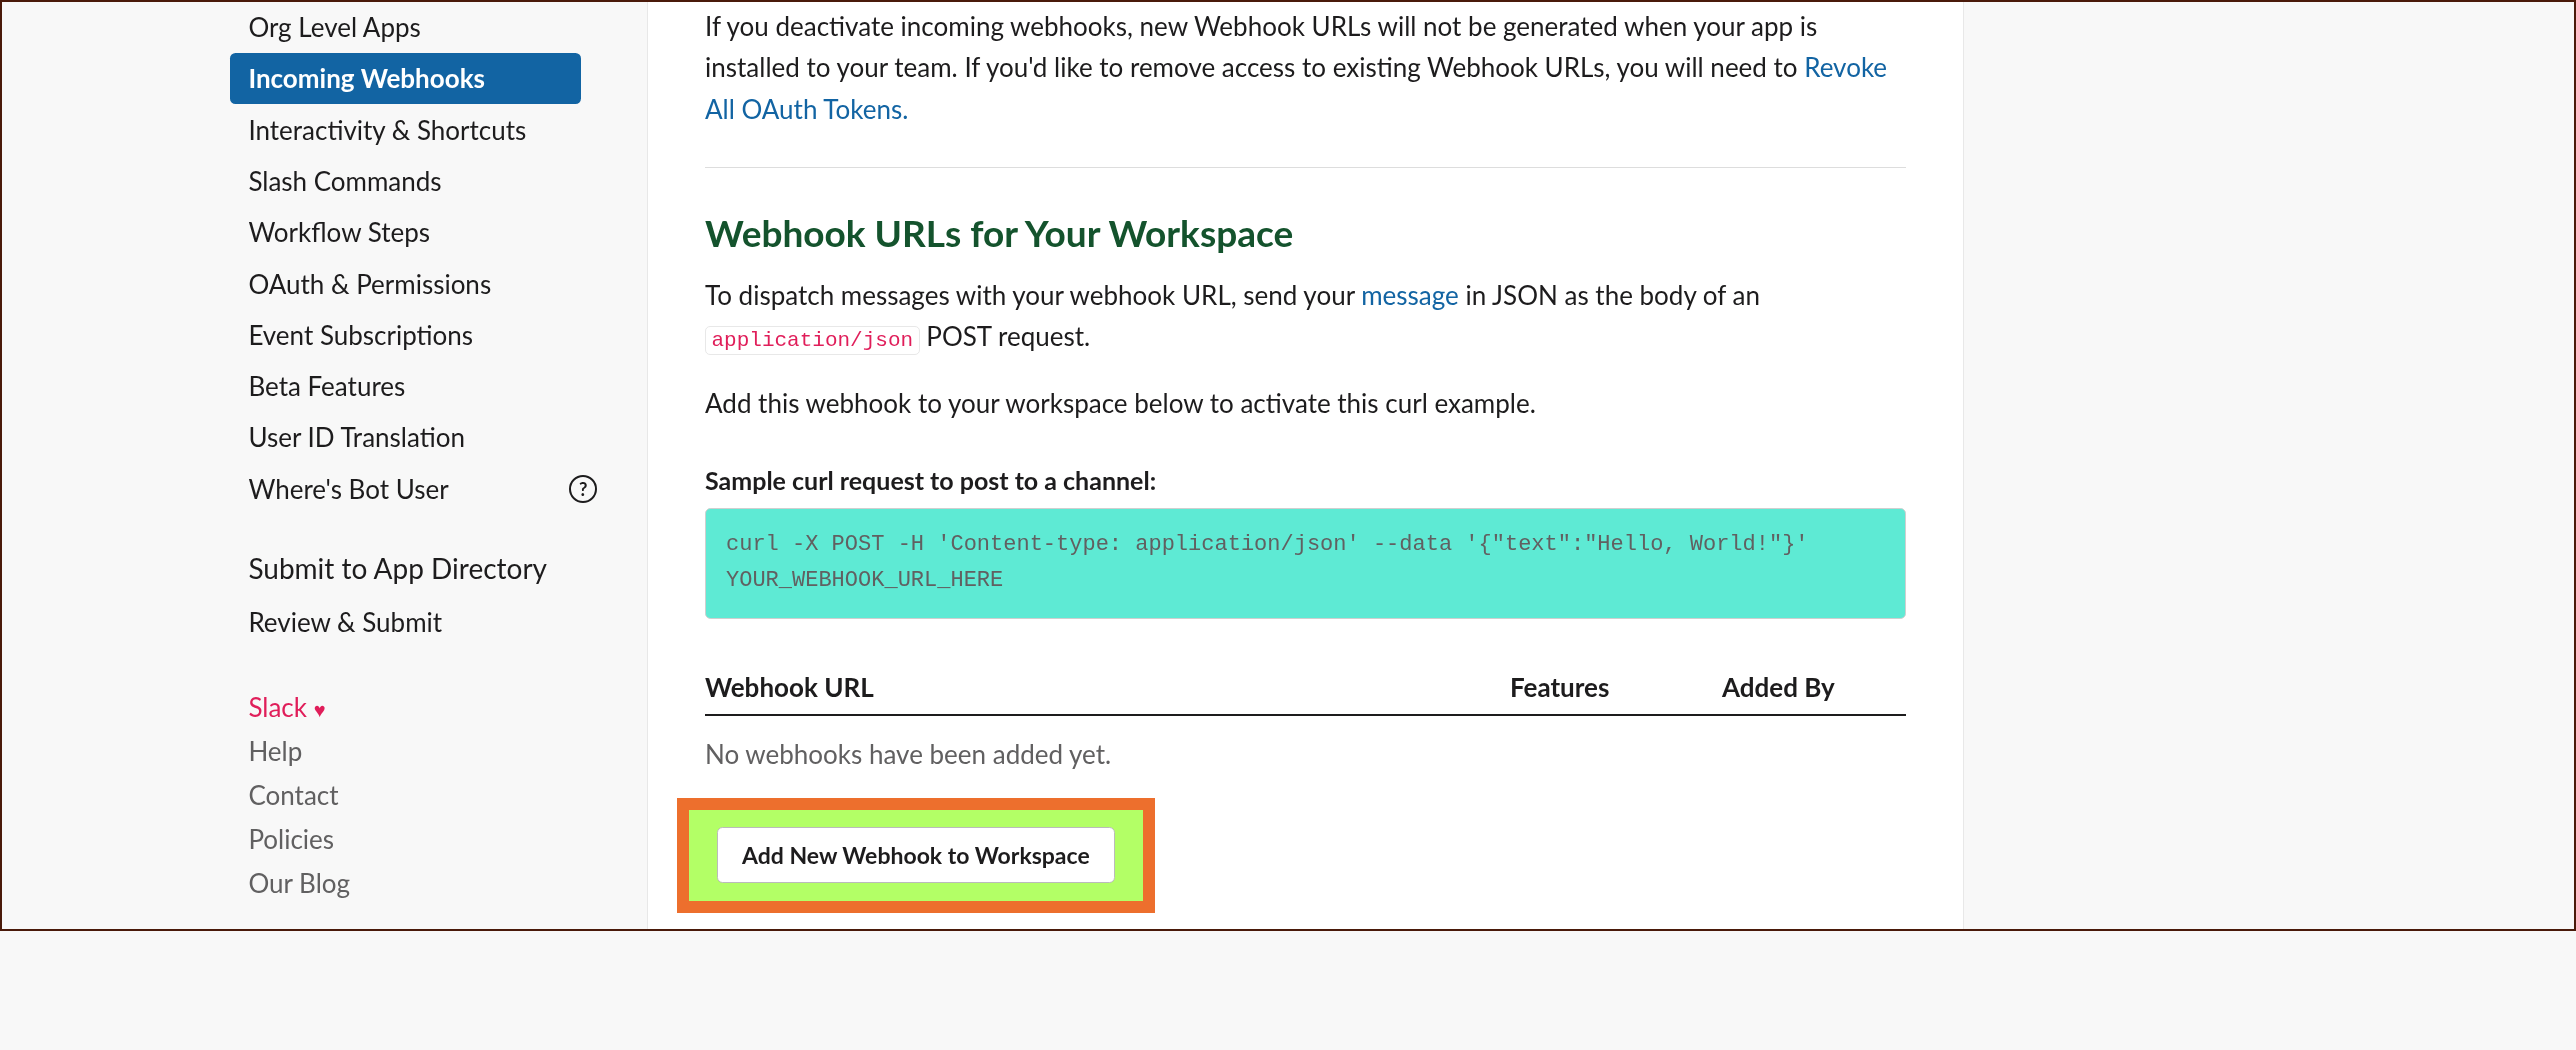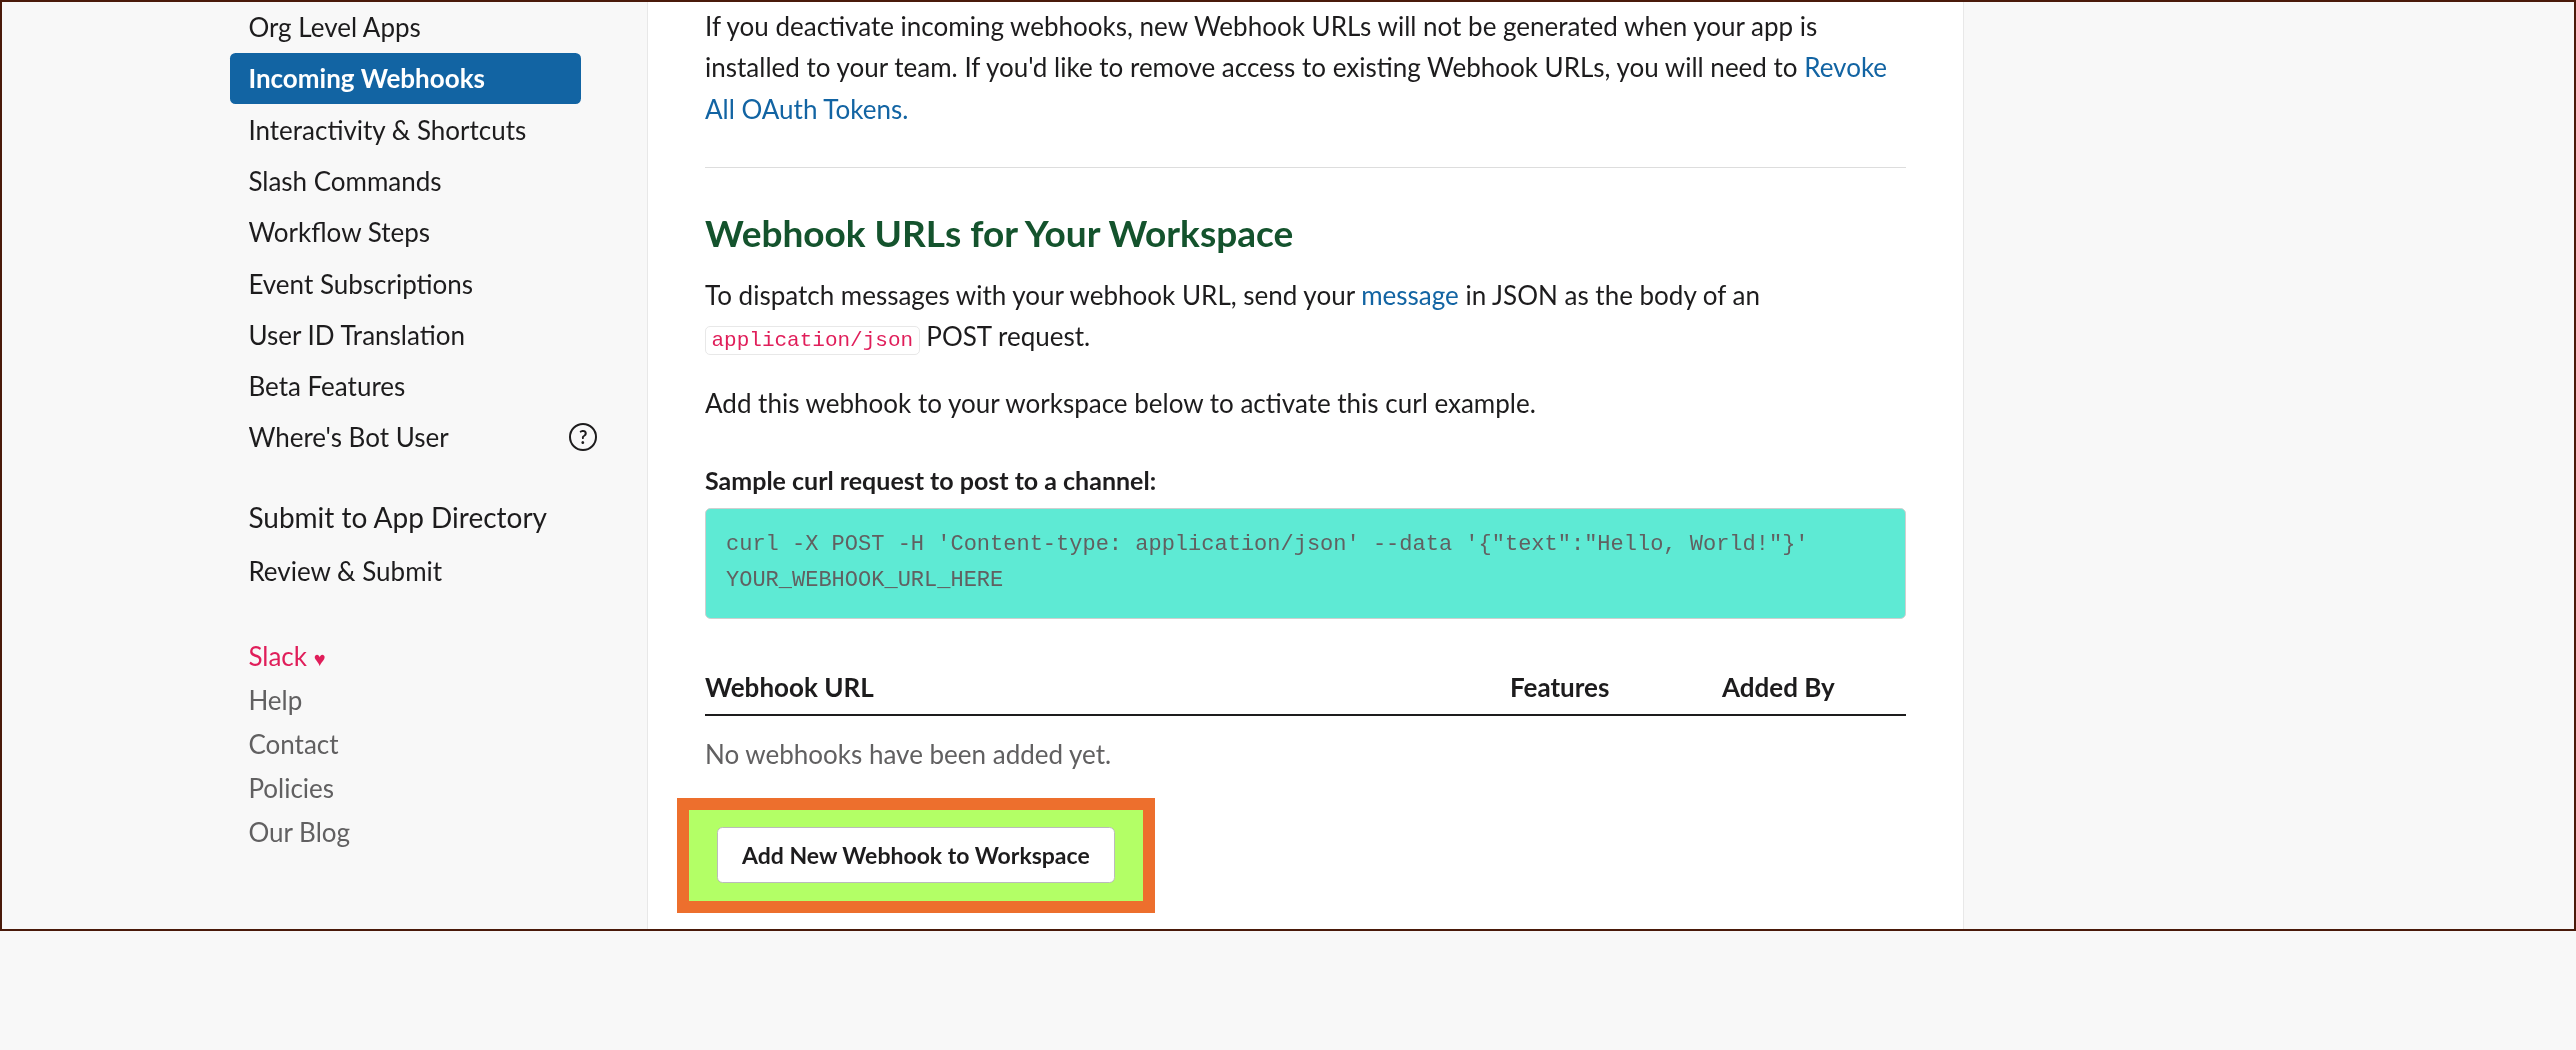--- a/index.html
+++ b/index.html
@@ -193,23 +193,24 @@
 
 <div class="outer-frame">
   <div class="page-container">
 
     <aside class="sidebar">
       <div class="sidebar-nav-item">Org Level Apps</div>
       <div class="sidebar-nav-item active">Incoming Webhooks</div>
       <div class="sidebar-nav-item">Interactivity &amp; Shortcuts</div>
       <div class="sidebar-nav-item">Slash Commands</div>
       <div class="sidebar-nav-item">Workflow Steps</div>
+      <div class="sidebar-nav-item">OAuth &amp; Permissions</div>
       <div class="sidebar-nav-item">Event Subscriptions</div>
+      <div class="sidebar-nav-item">Beta Features</div>
       <div class="sidebar-nav-item">User ID Translation</div>
-      <div class="sidebar-nav-item">Beta Features</div>
       <div class="sidebar-nav-item">
         <span>Where's Bot User</span>
         <span class="help-icon">?</span>
       </div>
 
       <div class="sidebar-spacer"></div>
       <div class="sidebar-section-title">Submit to App Directory</div>
       <a class="sidebar-link" style="color:#1d1c1d; padding-top:20px;">Review &amp; Submit</a>
 
       <a class="sidebar-link slack">

